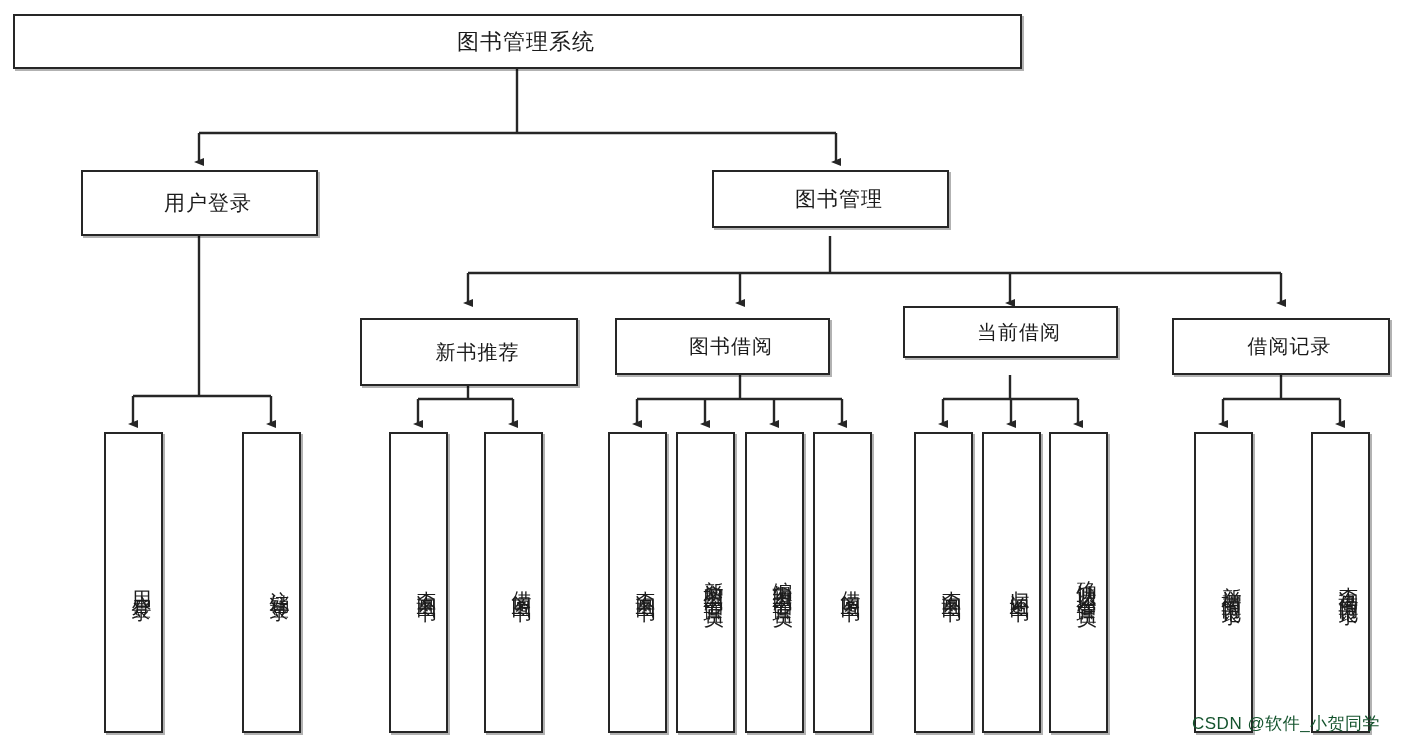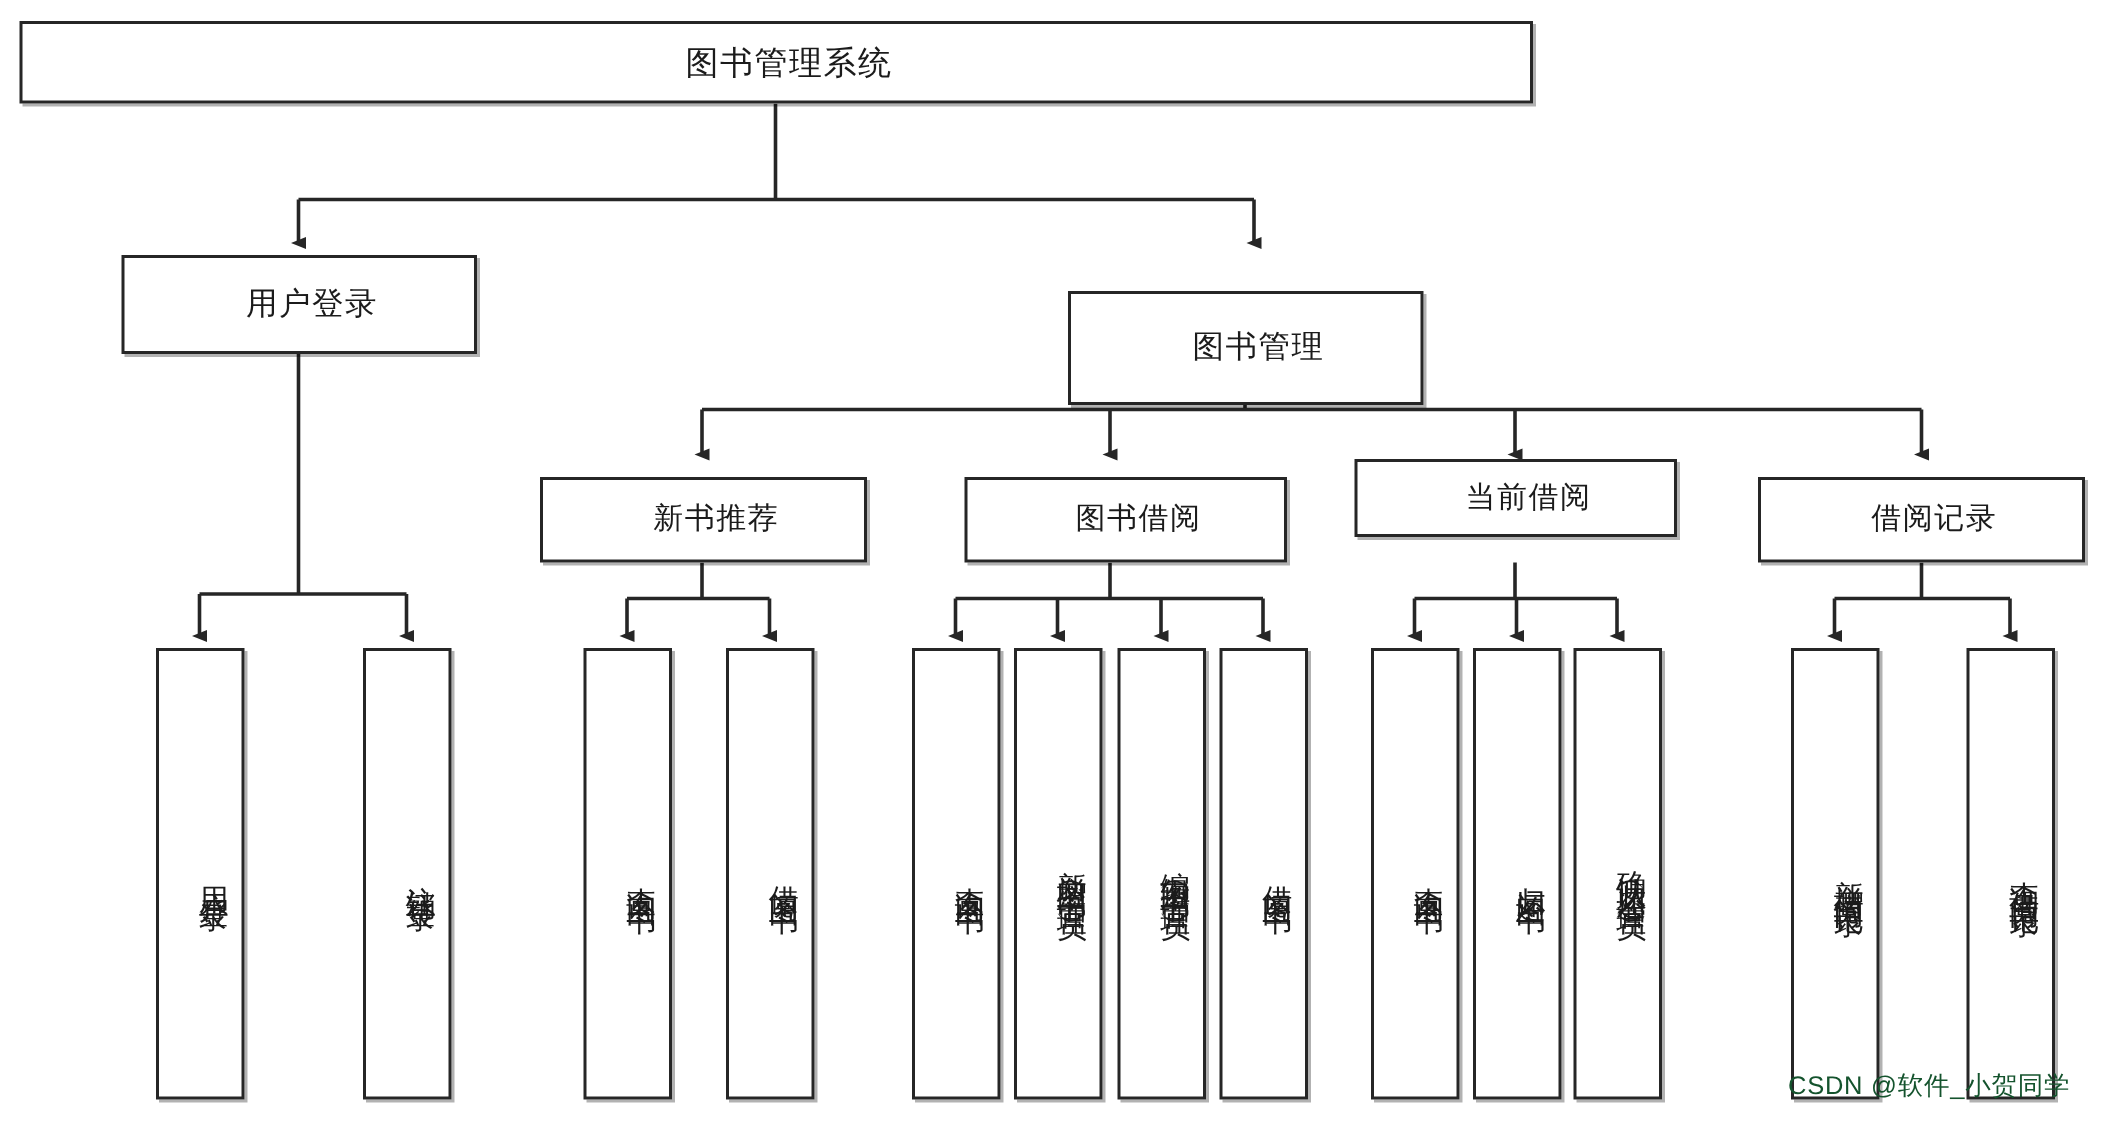--- a/index.html
+++ b/index.html
@@ -106,28 +106,28 @@
     </g>
   </svg>
 
   <div class="node root" style="left:13px;top:14px;width:1009px;height:55px;">
     <span class="label">图书管理系统</span>
   </div>
 
   <div class="node lvl1" style="left:81px;top:170px;width:237px;height:66px;">
     <span class="label">用户登录</span>
   </div>
-  <div class="node lvl1" style="left:712px;top:170px;width:237px;height:76px;margin-top:24px;">
+  <div class="node lvl1" style="left:712px;top:170px;width:237px;height:58px;">
     <span class="label">图书管理</span>
   </div>
 
-  <div class="node lvl2" style="left:360px;top:318px;width:218px;height:57px;align-items:center;">
+  <div class="node lvl2" style="left:360px;top:318px;width:218px;height:68px;align-items:center;">
     <span class="label">新书推荐</span>
   </div>
-  <div class="node lvl2" style="left:643px;top:318px;width:215px;height:57px;">
+  <div class="node lvl2" style="left:615px;top:318px;width:215px;height:57px;">
     <span class="label">图书借阅</span>
   </div>
   <div class="node lvl2" style="left:903px;top:306px;width:215px;height:52px;">
     <span class="label">当前借阅</span>
   </div>
   <div class="node lvl2" style="left:1172px;top:318px;width:218px;height:57px;">
     <span class="label">借阅记录</span>
   </div>
 
   <div class="node leaf" style="left:104px;top:432px;width:59px;height:301px;">

